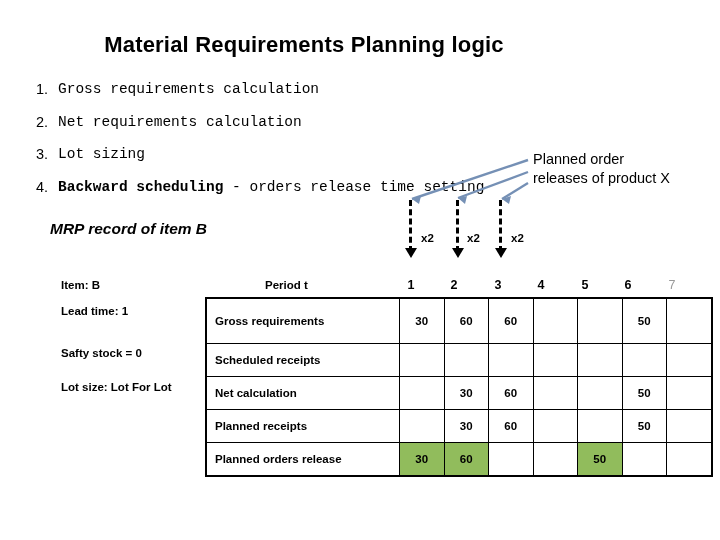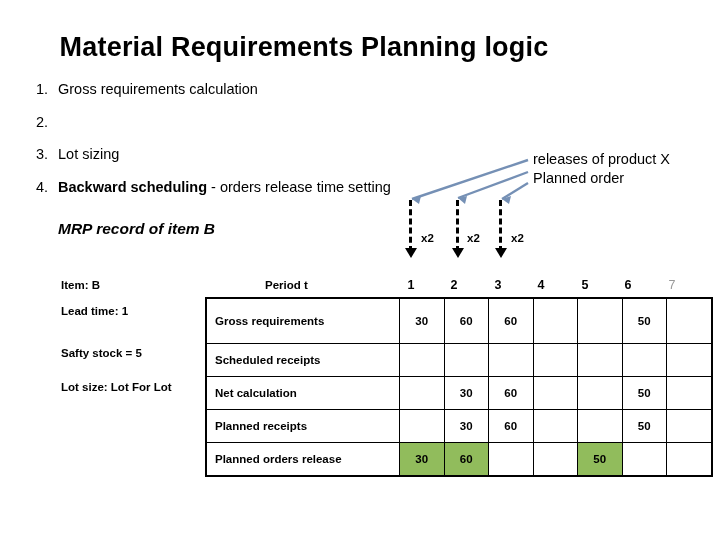--- a/index.html
+++ b/index.html
@@ -9,45 +9,44 @@
     font-family:"Liberation Sans", sans-serif;
     color:#000000;
     position:relative;
     overflow:hidden;
   }
   #slide{position:absolute;inset:0;}
 
   .title{
     position:absolute;left:0;top:32px;width:608px;
     text-align:center;
-    font-size:27px;font-weight:bold;letter-spacing:0.2px;
+    font-size:22px;font-weight:bold;letter-spacing:0.2px;
     white-space:nowrap;
   }
 
   .bullets{position:absolute;left:36px;top:82px;width:470px;}
   .bullet{
     display:flex;align-items:flex-start;
     font-size:14.5px;line-height:1;
     margin-bottom:18px;
   }
   .bullet .num{width:22px;flex:0 0 22px;}
-  .bullet .txt{white-space:nowrap;}
+  .bullet .txt{white-space:nowrap;font-family:Liberation Mono, monospace;}
   .bullet .b{font-weight:bold;}
 
   .callout{
     position:absolute;left:533px;top:150px;
     font-size:14.5px;line-height:19px;
     white-space:nowrap;
   }
 
   .mrp-label{
     position:absolute;left:50px;top:220px;
     font-size:15.5px;font-weight:bold;font-style:italic;
     white-space:nowrap;
-    margin-left:8px;
   }
 
   
   .connectors{position:absolute;left:0;top:0;width:720px;height:540px;pointer-events:none;}
 
   
   .arrow{position:absolute;width:12px;}
   .arrow .stem{
     position:absolute;left:4px;top:0;width:0;height:52px;
     border-left:3px dashed #000;
@@ -123,34 +122,35 @@
 
   <div class="title">Material Requirements Planning logic</div>
 
   <div class="bullets">
     <div class="bullet">
       <span class="num">1.</span>
       <span class="txt">Gross requirements calculation</span>
     </div>
     <div class="bullet">
       <span class="num">2.</span>
+      <span class="txt">Net requirements calculation</span>
     </div>
     <div class="bullet">
       <span class="num">3.</span>
       <span class="txt">Lot sizing</span>
     </div>
     <div class="bullet">
       <span class="num">4.</span>
       <span class="txt"><span class="b">Backward scheduling</span><span> - orders release time setting</span></span>
     </div>
   </div>
 
   <div class="callout">
+    <div>Planned order</div>
     <div>releases of product X</div>
-    <div>Planned order</div>
   </div>
 
   <svg class="connectors" viewBox="0 0 720 540">
     <line x1="528" y1="160" x2="412" y2="199" stroke="#7590b5" stroke-width="2.4"></line>
     <line x1="528" y1="172" x2="458" y2="198" stroke="#7590b5" stroke-width="2.4"></line>
     <line x1="528" y1="183" x2="502" y2="199" stroke="#7590b5" stroke-width="2.4"></line>
     <polygon points="412,199 421,196 419,204" fill="#7590b5"></polygon>
     <polygon points="458,198 467,196 465,204" fill="#7590b5"></polygon>
     <polygon points="502,199 511,196 509,204" fill="#7590b5"></polygon>
   </svg>
@@ -170,21 +170,21 @@
   <div class="x2" style="left:467px;top:232px;">x2</div>
 
   <div class="arrow" style="left:495px;top:200px;">
     <div class="stem"></div>
       <div class="head"></div>
   </div>
   <div class="x2" style="left:511px;top:232px;">x2</div>
 
   <div class="side" id="side-item">Item: B</div>
   <div class="side" id="side-lead">Lead time: 1</div>
-  <div class="side" id="side-safety">Safty stock = 5</div>
+  <div class="side" id="side-safety">Safty stock = 0</div>
   <div class="side" id="side-lot">Lot size: Lot For Lot</div>
 
   <div class="period-label">Period t</div>
 
   <div class="col-head" style="left:389px;">1</div>
   <div class="col-head" style="left:432px;">2</div>
   <div class="col-head" style="left:476px;">3</div>
   <div class="col-head" style="left:519px;">4</div>
   <div class="col-head" style="left:563px;">5</div>
   <div class="col-head" style="left:606px;">6</div>

